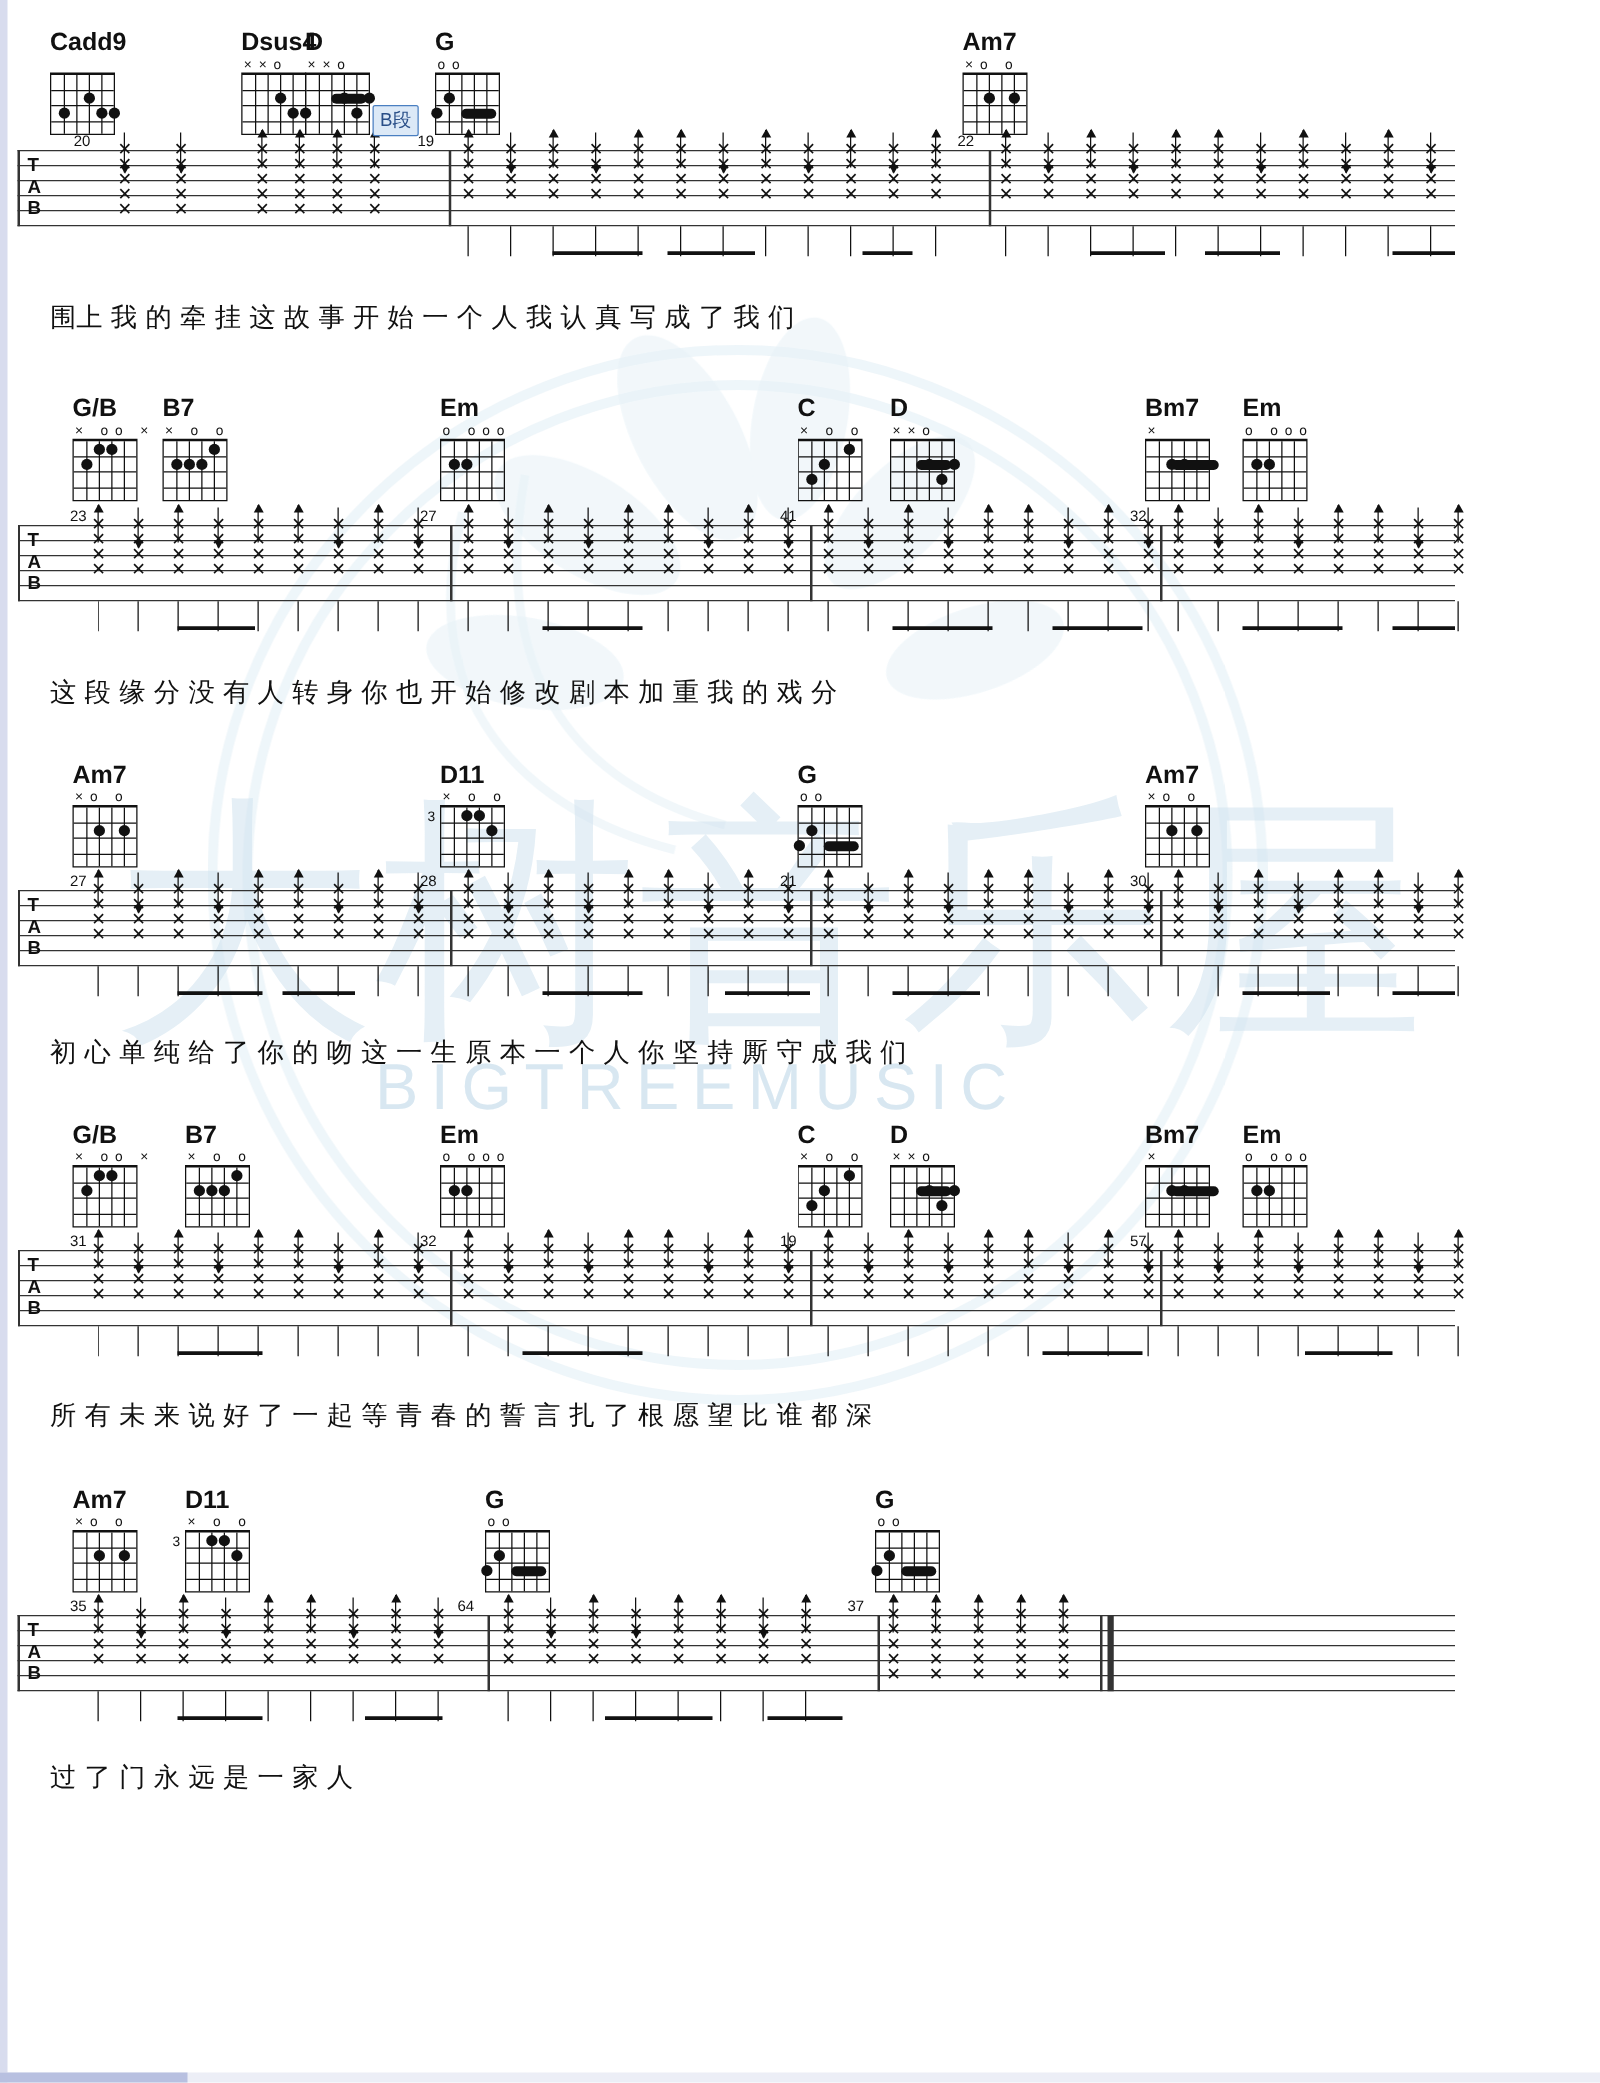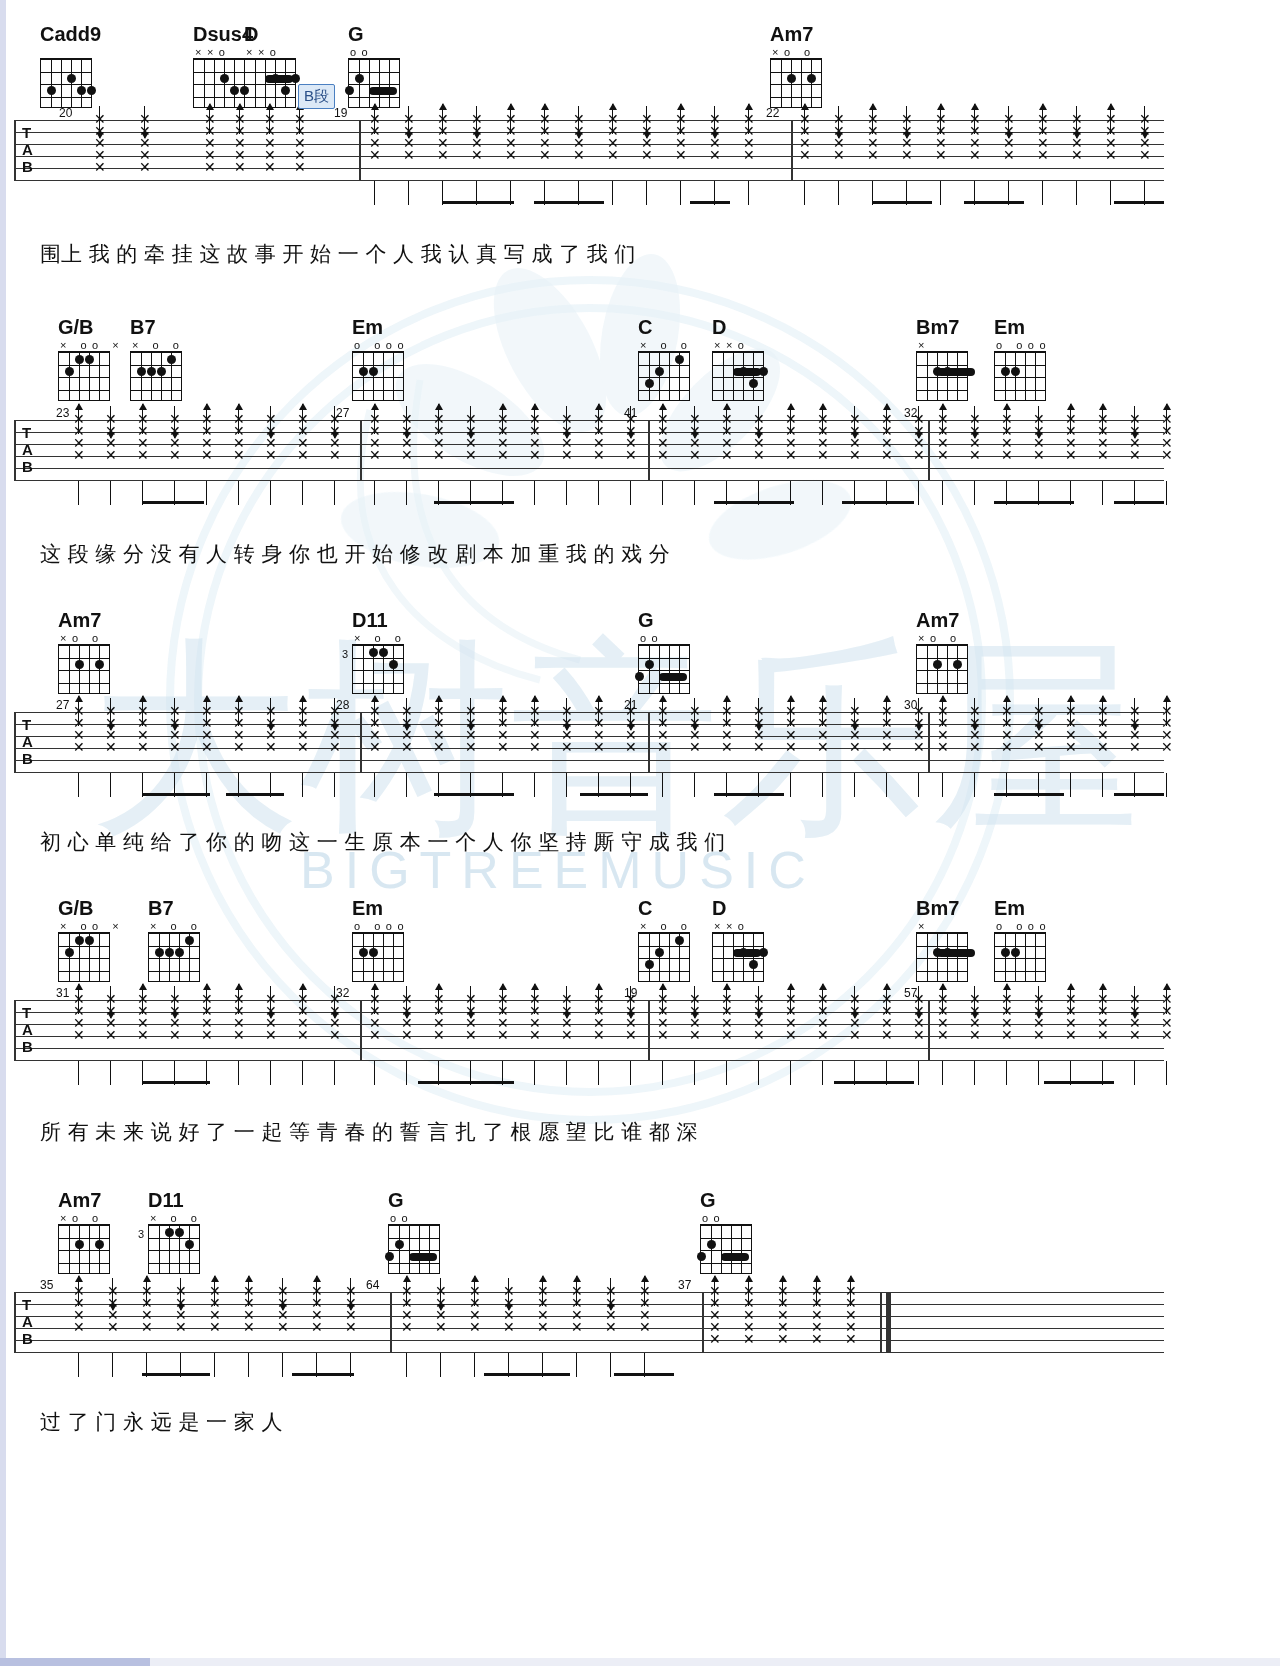--- a/index.html
+++ b/index.html
@@ -1422,21 +1422,21 @@
         <div class="line" style="top: 24px;"></div>
         <div class="line" style="top: 36px;"></div>
         <div class="line" style="top: 48px;"></div>
         <div class="line" style="top: 60px;"></div>
         <div class="bar-end" style="left: 0px; height: 61px;"></div>
         <div class="clef" style="top: 4px;">T<br>A<br>B</div>
         <div class="bar-end" style="left: 376px; height: 61px;"></div>
         <div class="bar-end" style="left: 688px; height: 61px;"></div>
         <div class="bar-end" style="left: 866px; height: 61px;"></div>
         <div class="bar-end" style="left: 872px; width: 5px; height: 61px;"></div>
-        <div class="measure-num" style="left: 26px; top: -14px;">35</div>
+        <div class="measure-num" style="left: 42px; top: -14px;">35</div>
         <div class="measure-num" style="left: 352px; top: -14px;">64</div>
         <div class="measure-num" style="left: 664px; top: -14px;">37</div>
         <div class="xmark" style="left: 59px; top: -6px;">✕</div>
         <div class="xmark" style="left: 59px; top: 6px;">✕</div>
         <div class="xmark" style="left: 59px; top: 18px;">✕</div>
         <div class="xmark" style="left: 59px; top: 30px;">✕</div>
         <div class="arrow-up" style="left: 64px; top: -16px; height: 30px;"></div>
         <div class="stem" style="left: 64px; top: 61px; height: 24px;"></div>
         <div class="xmark" style="left: 93px; top: -6px;">✕</div>
         <div class="xmark" style="left: 93px; top: 6px;">✕</div>

